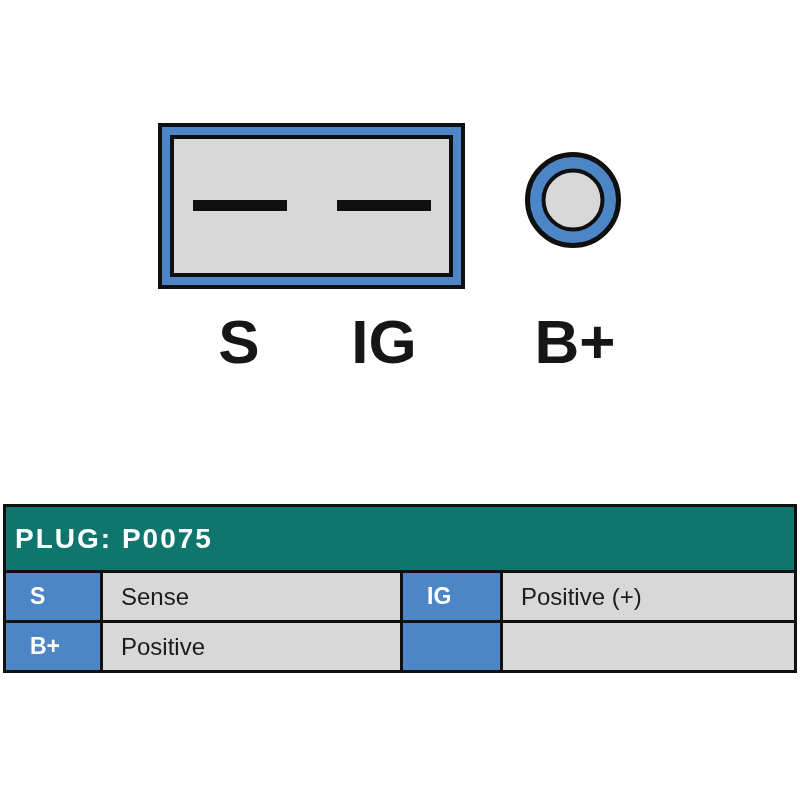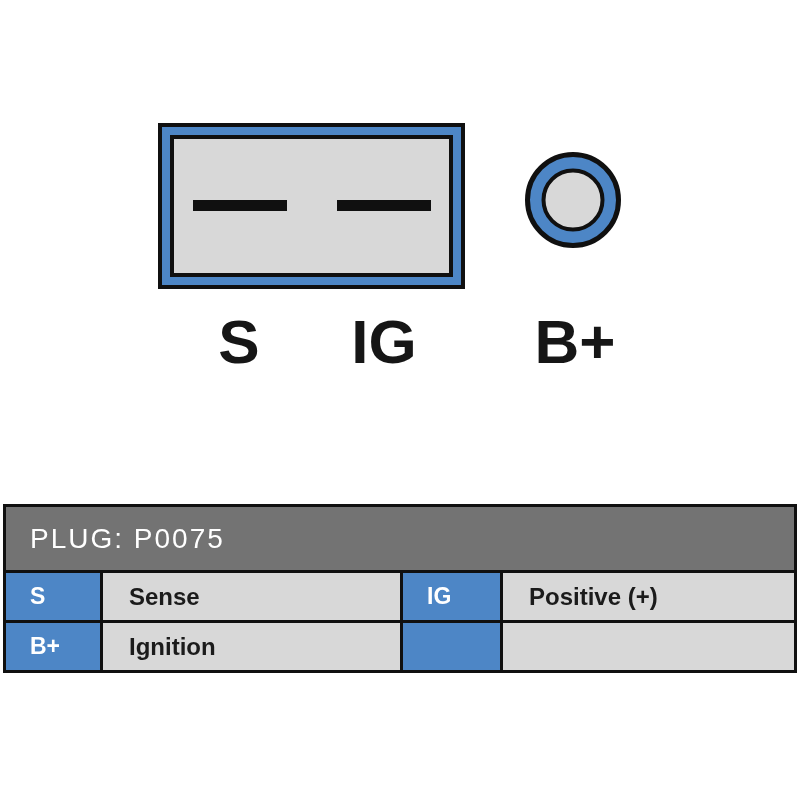--- a/index.html
+++ b/index.html
@@ -75,47 +75,46 @@
     box-sizing: border-box;
     background: #101010;
     padding: 3px;
     display: grid;
     grid-template-columns: 94px 297px 97px 1fr;
     grid-template-rows: 63px 47px 47px;
     gap: 3px;
   }
   .pt-header {
     grid-column: 1 / -1;
-    background: #737373;
+    background: #0f766e;
     color: #ffffff;
-    font-weight: normal;
+    font-weight: bold;
     font-size: 28px;
     letter-spacing: 2px;
     display: flex;
     align-items: center;
-    padding-left: 24px;
+    padding-left: 9px;
   }
   .cell {
     display: flex;
     align-items: center;
     padding-left: 24px;
     box-sizing: border-box;
   }
   .cell.key {
     background: #4d86c6;
     color: #ffffff;
     font-weight: bold;
     font-size: 23px;
   }
   .cell.val {
     background: #d8d8d8;
     color: #1b1b1b;
     font-size: 24px;
-    padding-left: 26px;
-    font-weight: bold;
+    padding-left: 18px;
   }
 </style>
 </head>
 <body>
 
 <div class="stage">
 
   <div class="connector">
     <div class="connector-inner">
       <div class="slot slot-1"></div>
@@ -134,18 +133,18 @@
 
   <div class="plug-table">
     <div class="pt-header">PLUG: P0075</div>
 
     <div class="cell key">S</div>
     <div class="cell val">Sense</div>
     <div class="cell key">IG</div>
     <div class="cell val">Positive (+)</div>
 
     <div class="cell key">B+</div>
-    <div class="cell val">Ignition</div>
+    <div class="cell val">Positive</div>
     <div class="cell key"></div>
     <div class="cell val"></div>
   </div>
 
 </div>
 
 </body></html>

